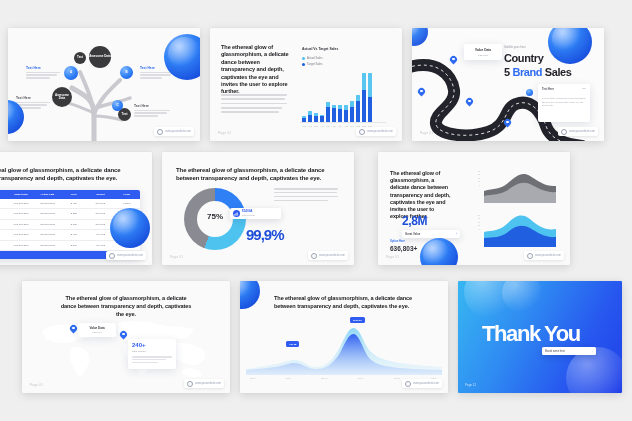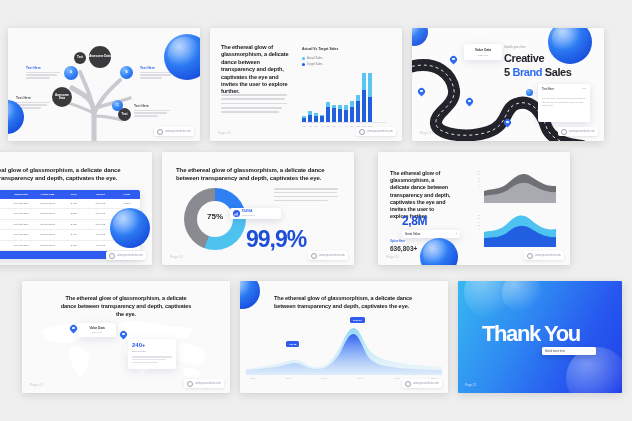--- a/index.html
+++ b/index.html
@@ -317,21 +317,21 @@
           <b></b>
           <i></i>
         </div>
 
       <div class="card" style="left:52px;top:16px;width:38px;height:16px;">
         <div style="position:absolute;left:0;right:0;top:4px;text-align:center;font-size:3.2px;font-weight:700;color:#33333a;">Value Data</div>
         <div style="position:absolute;left:0;right:0;top:9.5px;text-align:center;font-size:2.3px;color:#a3a3ad;">$ 324,000</div>
       </div>
 
       <div style="position:absolute;left:92px;top:18px;font-size:2.7px;color:#9b9ba5;">Subtitle goes here</div>
-      <div style="position:absolute;left:92px;top:24px;font-size:11px;font-weight:700;color:#23232b;letter-spacing:-.4px;">Creative</div>
+      <div style="position:absolute;left:92px;top:24px;font-size:11px;font-weight:700;color:#23232b;letter-spacing:-.4px;">Country</div>
       <div style="position:absolute;left:92px;top:38px;font-size:11px;font-weight:700;color:#23232b;letter-spacing:-.4px;">
         <span>5</span>
         <span style="color:#2f6bf0;">Brand</span>
         <span>Sales</span>
       </div>
 
       <div class="node blue" style="left:114px;top:61px;width:7px;height:7px;"></div>
       <div class="card" style="left:126px;top:56px;width:52px;height:38px;">
         <div style="position:absolute;left:4px;top:4px;font-size:2.7px;font-weight:700;color:#55555f;">Text Here</div>
         <div style="position:absolute;right:4px;top:4px;width:4px;height:.6px;background:#dedee4;"></div>
@@ -431,21 +431,21 @@
               <rect x="4" y="3" width="2" height="6" fill="#fff"></rect>
               <rect x="7" y="1" width="2" height="8" fill="#fff"></rect>
           </svg>
         </span>
         <span>
           <span class="v" style="display:block">$1400A</span>
           <span class="s" style="display:block">Total Product</span>
         </span>
       </div>
 
-      <div class="big" style="left:84px;top:74px;font-size:23px;">99,9%</div>
+      <div class="big" style="left:84px;top:74px;font-size:15px;">99,9%</div>
 
       <div class="lorem" style="left:112px;top:36px;width:64px;">
         <span style="width:100%;height:1.5px;margin-bottom:2.4px;"></span>
         <span style="width:98%;height:1.5px;margin-bottom:2.4px;"></span>
         <span style="width:100%;height:1.5px;margin-bottom:2.4px;"></span>
         <span style="width:84%;height:1.5px;"></span>
       </div>
 
       <div class="pagenum">Page 01</div>
       <div class="footmark">

